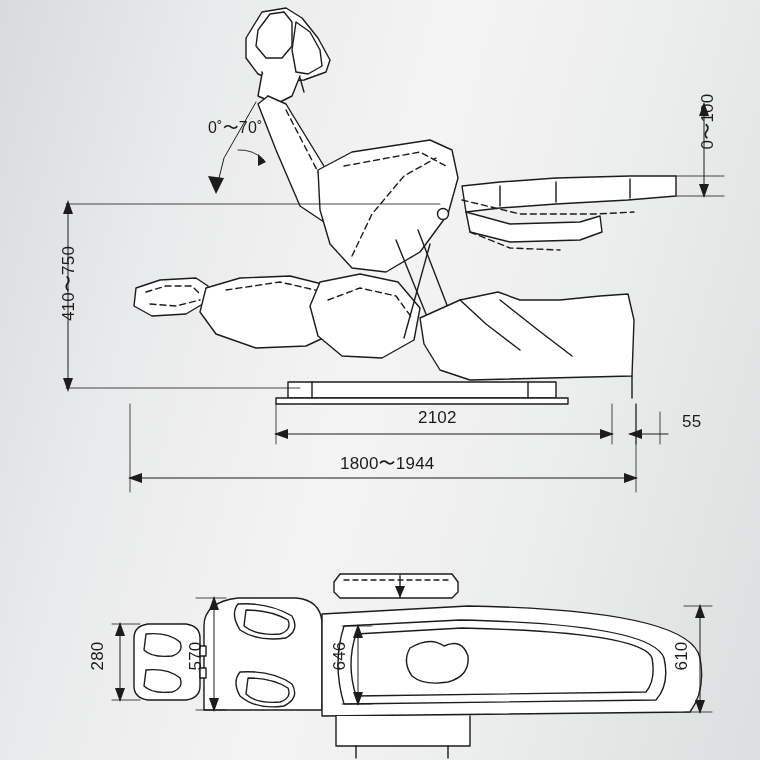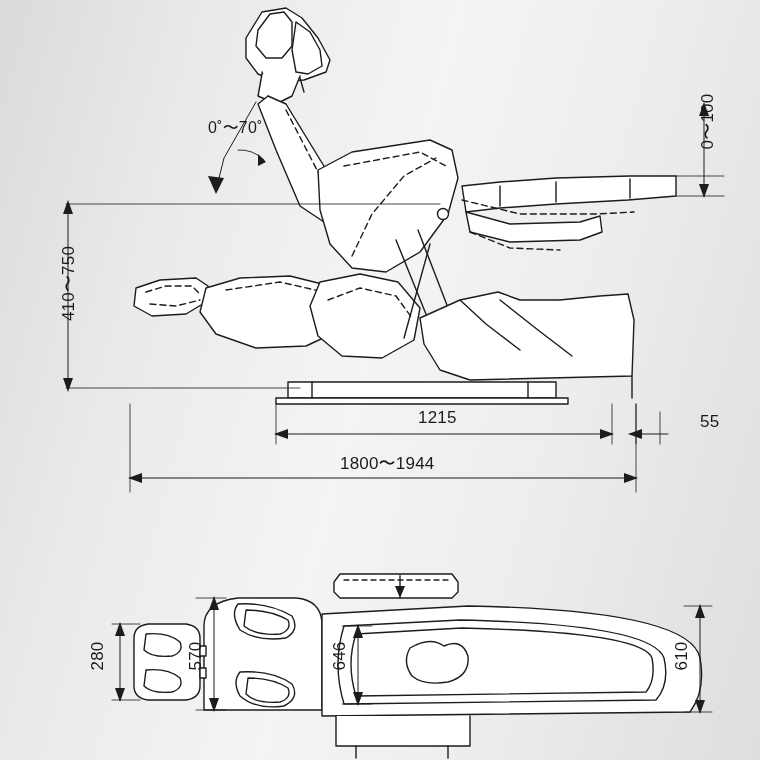--- a/index.html
+++ b/index.html
@@ -207,23 +207,23 @@
       </g>
     </g>
   </svg>
 
   <div class="dimtext lbl-angle" style="left:208px; top:118px;">0˚〜70˚</div>
 
   <div class="dimtext vert" style="left:672px; top:110px; width:70px; text-align:center;">0〜100</div>
 
   <div class="dimtext vert" style="left:20px; top:272px; width:96px; text-align:center;">410〜750</div>
 
-  <div class="dimtext" style="left:418px; top:408px;">1215</div>
-
-  <div class="dimtext" style="left:700px; top:412px;">55</div>
+  <div class="dimtext" style="left:418px; top:408px;">2102</div>
+
+  <div class="dimtext" style="left:662px; top:412px;padding-left:20px;">55</div>
 
   <div class="dimtext" style="left:340px; top:452px;">1800〜1944</div>
 
   <div class="dimtext vert" style="left:68px; top:646px; width:60px; text-align:center;">280</div>
 
   <div class="dimtext vert" style="left:166px; top:646px; width:60px; text-align:center;">570</div>
 
   <div class="dimtext vert" style="left:310px; top:646px; width:60px; text-align:center;">646</div>
 
   <div class="dimtext vert" style="left:652px; top:646px; width:60px; text-align:center;">610</div>

